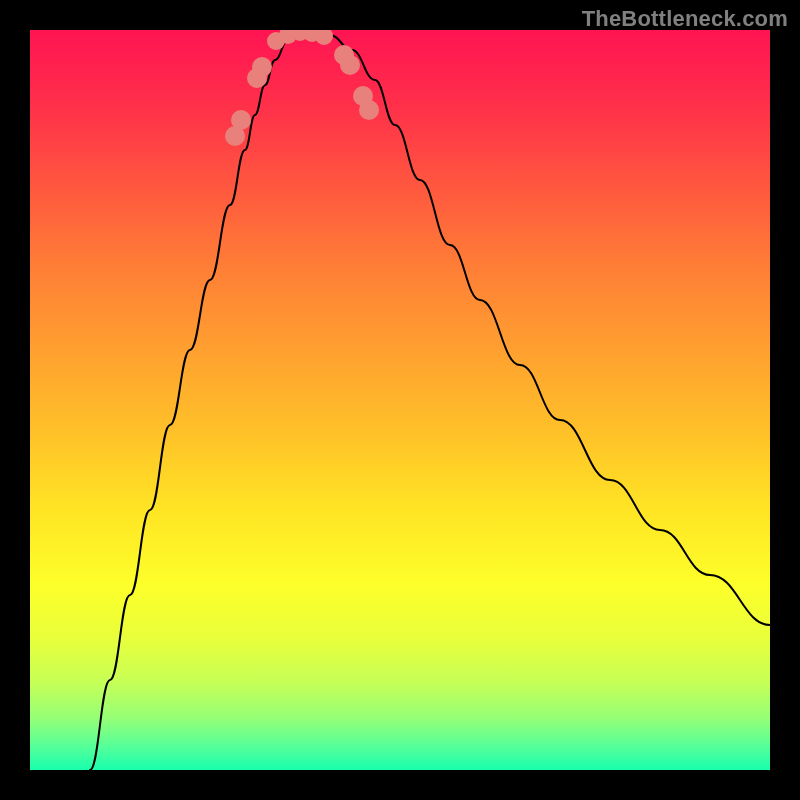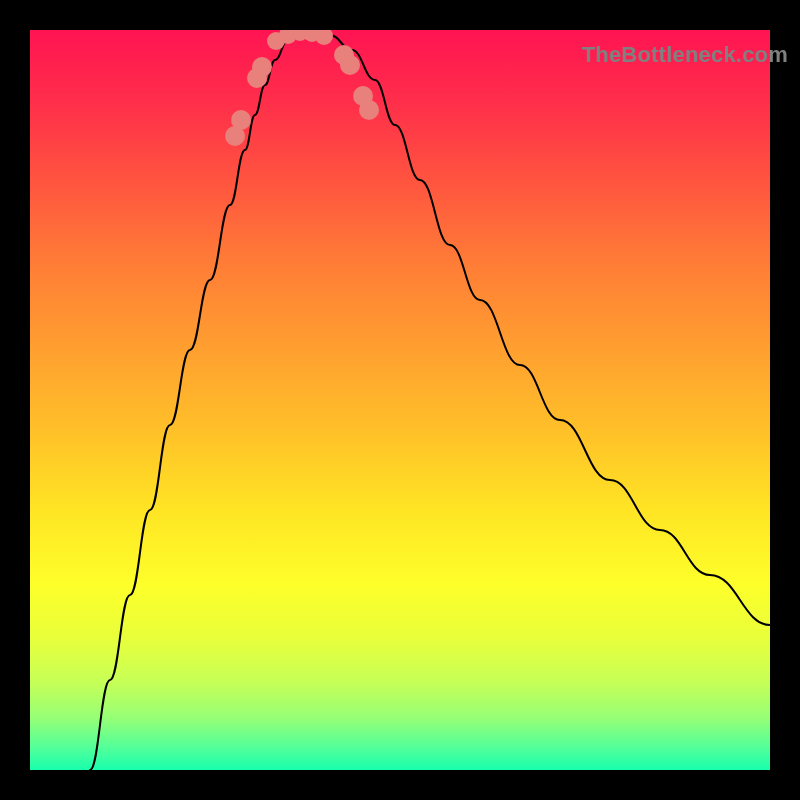--- a/index.html
+++ b/index.html
@@ -31,21 +31,20 @@
       #52ff9a 97%,
       #18ffad 100%);
   }
   .watermark {
     position: absolute;
     top: 6px;
     right: 12px;
     font: 600 22px "Arial", sans-serif;
     color: #808080;
     letter-spacing: 0.2px;
-    margin-top: 36px;
   }
   .curve-svg {
     position: absolute;
     left: 30px;
     top: 30px;
     width: 740px;
     height: 740px;
   }
   .curve-svg path.curve {
     fill: none;

